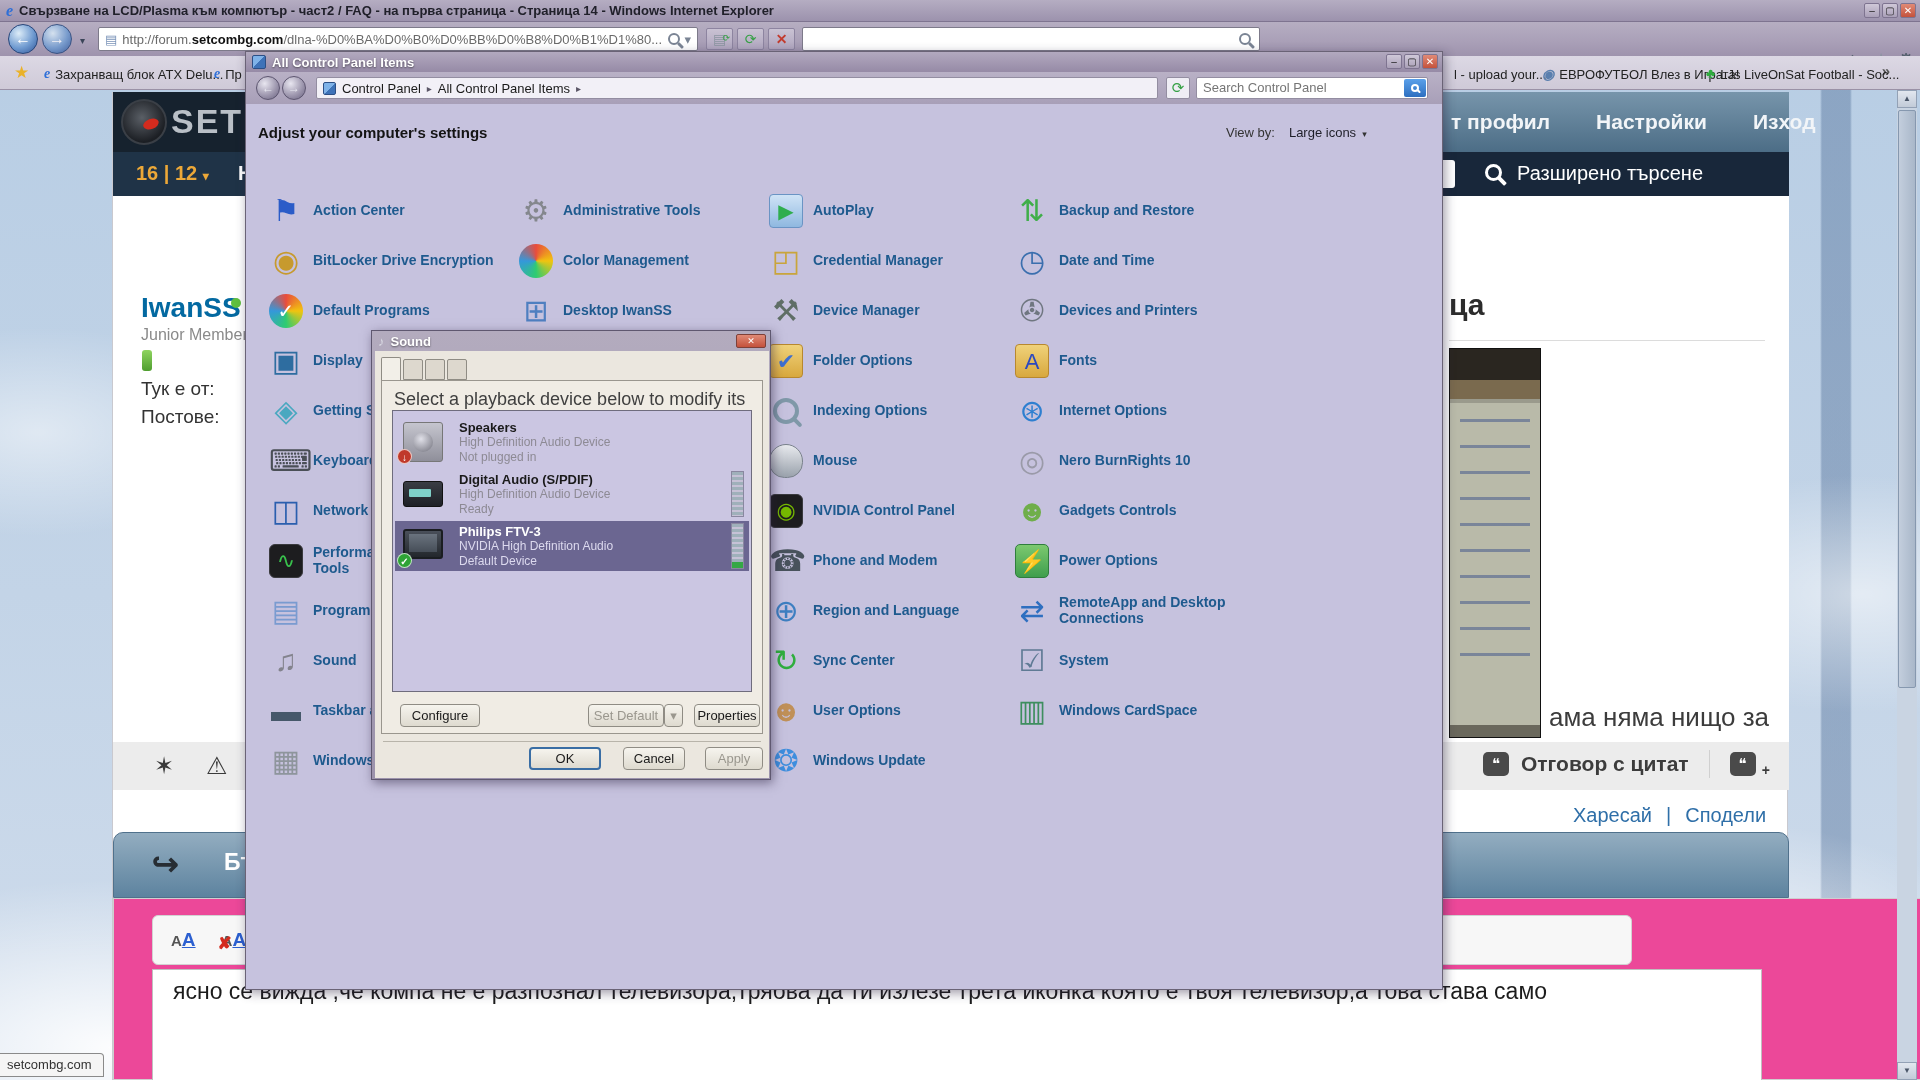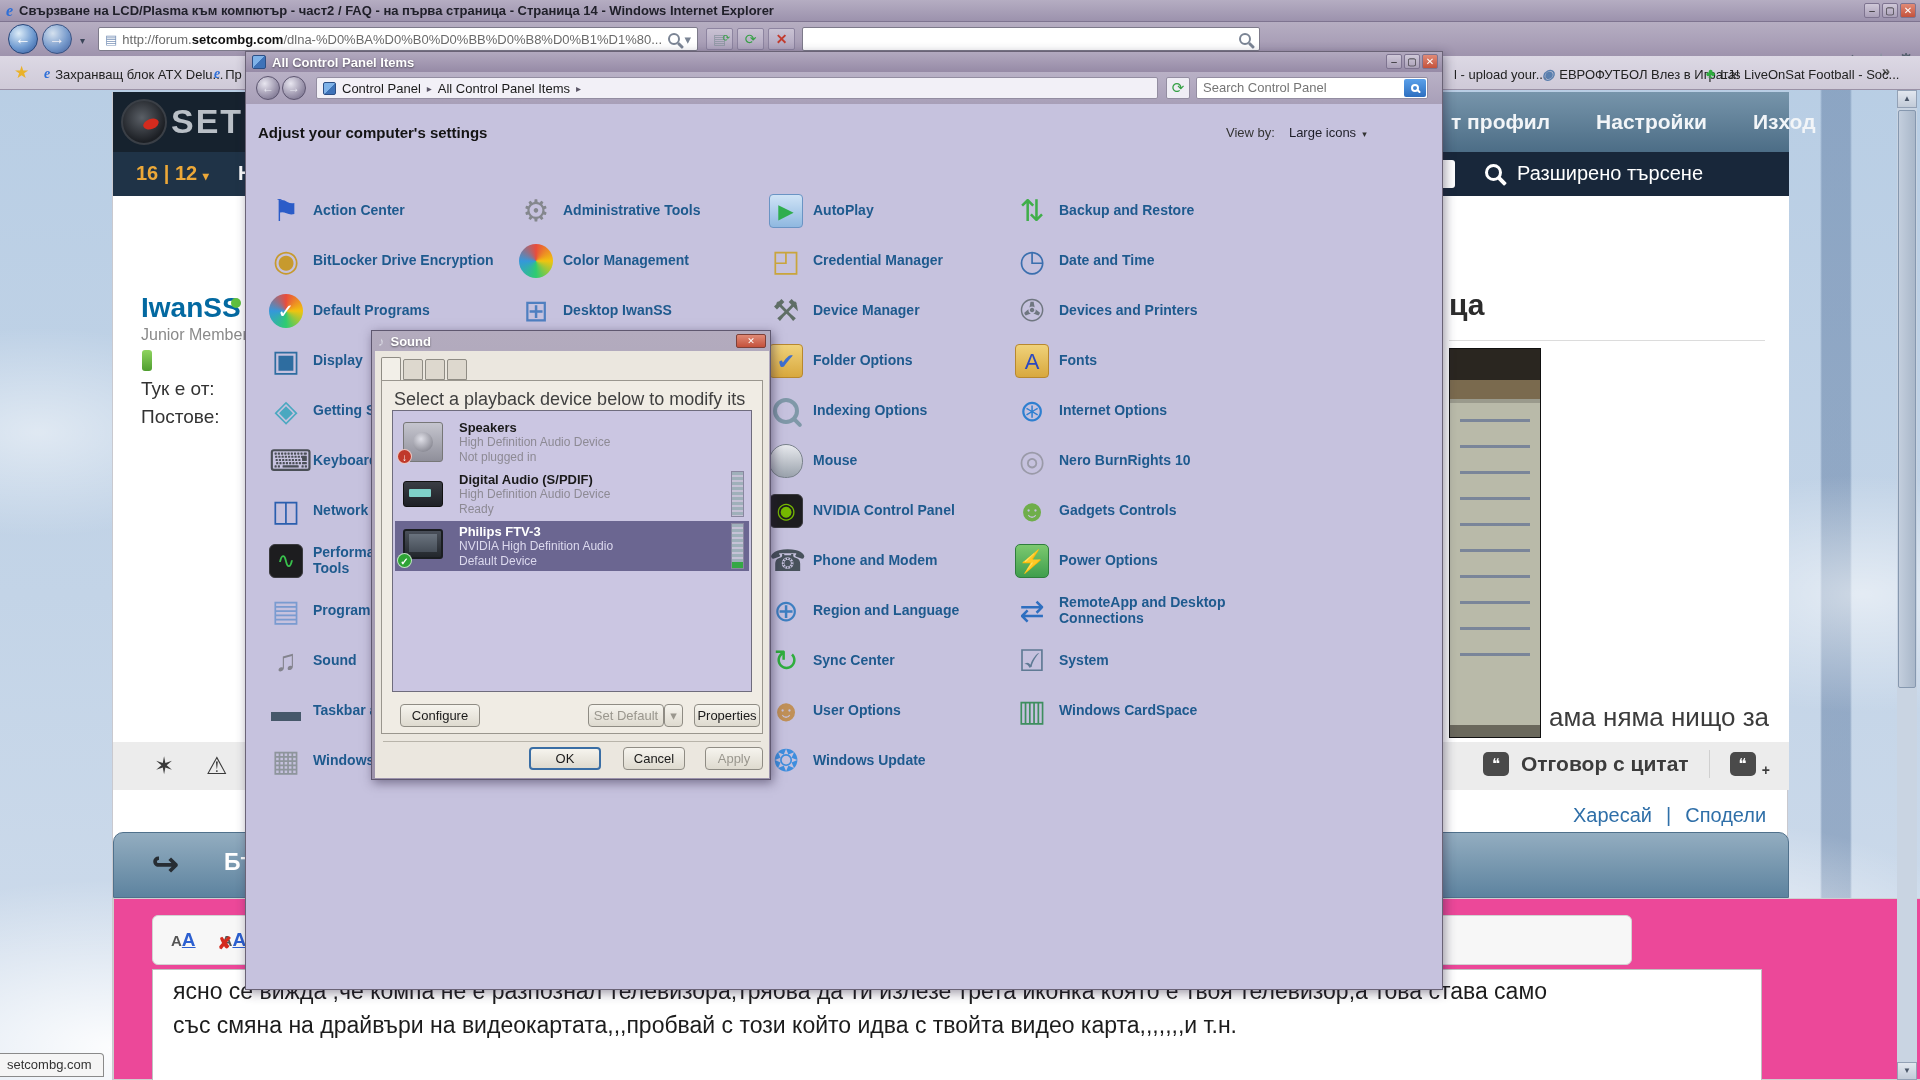--- a/index.html
+++ b/index.html
@@ -222,21 +222,20 @@
     <span class="qr-reply-ico">↩</span>
     <span class="qr-title">Бърз отговор</span>
   </div>
   <div class="qr-panel">
     <div class="qr-toolbar">
       <span class="fmt-ico"><span>A</span><span class="blue">A</span></span>
       <span class="fmt-ico"><span>A</span><span class="blue">A</span><span class="redx">✘</span></span>
     </div>
     <div class="qr-textarea">
       <div class="qr-line" style="top:8px">ясно се вижда ,че компа не е разпознал телевизора,трябва да ти излезе трета иконка която е твоя телевизор,а това става само</div>
-      <div class="qr-line" style="top:42px">със смяна на драйвъри на видеокартата,,,пробвай с този който идва с твойта видео карта,,,,,,,и т.н.</div>
     </div>
   </div>
 </div>
 
 <div class="ie-titlebar">
   <span class="ie-logo">e</span>
   <span class="ie-title">Свързване на LCD/Plasma към компютър - част2 / FAQ - на първа страница - Страница 14 - Windows Internet Explorer</span>
   <div class="winbtns">
     <div class="winbtn">‒</div>
     <div class="winbtn">▢</div>

